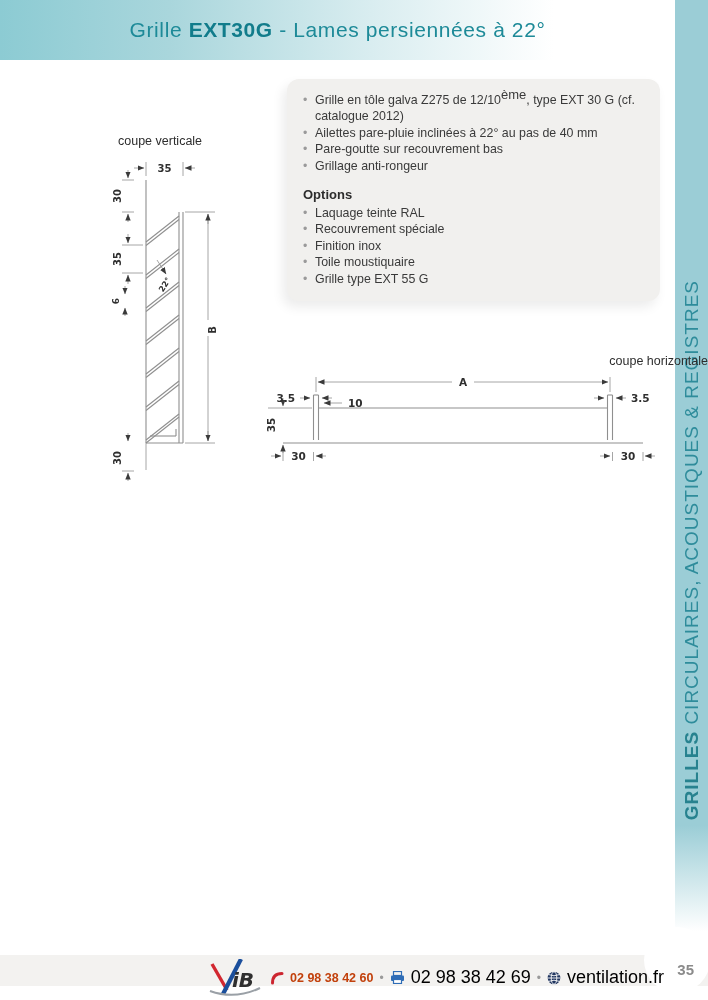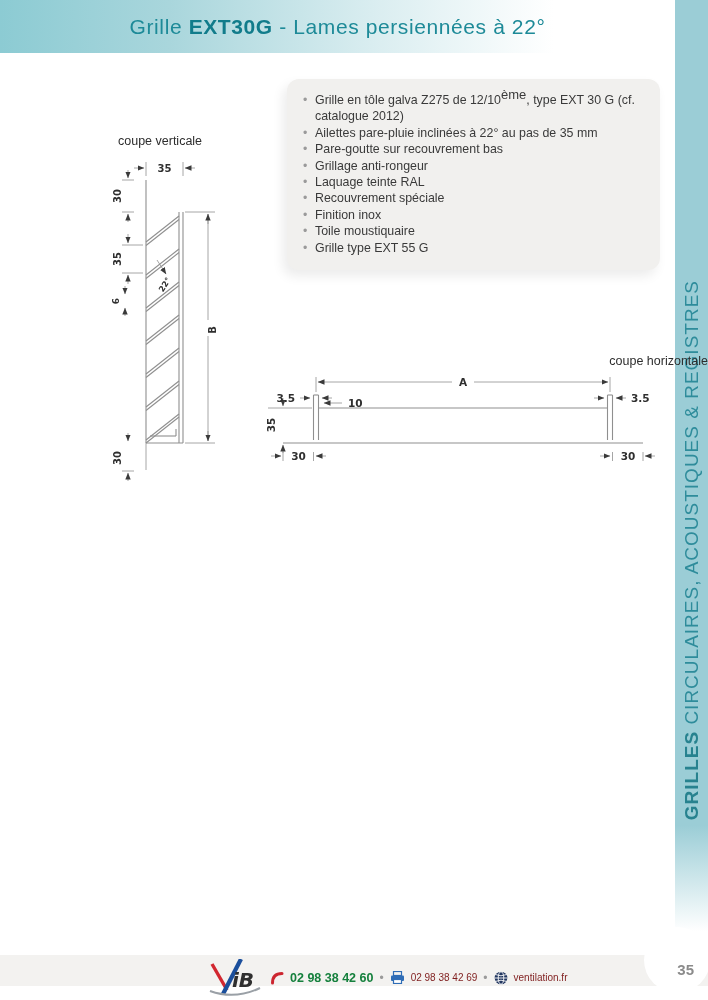--- a/index.html
+++ b/index.html
@@ -2,21 +2,21 @@
 <html><head>
 <meta charset="utf-8">
 <style>
   html,body{margin:0;padding:0;}
   body{
     width:708px;height:1000px;position:relative;background:#ffffff;
     font-family:"Liberation Sans",sans-serif;overflow:hidden;
   }
   
   .header-band{
-    position:absolute;left:0;top:0;width:675px;height:53px;
+    position:absolute;left:0;top:0;width:675px;height:60px;
     background:linear-gradient(90deg,#8ccbd3 0%,#a9d6dc 25%,#d9edf0 55%,#ffffff 82%);
     display:flex;align-items:center;justify-content:center;
   }
   .header-title{
     font-size:21px;letter-spacing:.6px;color:#1d8a98;white-space:nowrap;
   }
   .header-title b{font-weight:bold;color:#117c8b;}
   
   .sidebar{
     position:absolute;left:675px;top:0;width:33px;height:960px;
@@ -59,22 +59,22 @@
     position:absolute;left:0;top:955px;width:708px;height:31px;background:#f3f2f0;
   }
   .footer-circle{
     position:absolute;right:-2px;top:-28px;width:66px;height:66px;border-radius:50%;
     background:#ffffff;
   }
   .footer-content{
     position:absolute;left:208px;top:0;height:45px;display:flex;align-items:center;gap:8px;
   }
   .contact{display:flex;align-items:center;gap:6px;white-space:nowrap;}
-  .contact .phone-num{font-size:12.5px;font-weight:bold;color:#15803d;}
-  .contact .gray{font-size:10px;color:#7f1d1d;}
+  .contact .phone-num{font-size:12.5px;font-weight:bold;color:#c2410c;}
+  .contact .gray{font-size:18px;color:#000000;}
   .contact .dot{color:#9a9a9a;font-size:12px;}
   .page-number{
     position:absolute;right:14px;top:6px;font-size:15px;font-weight:bold;color:#8b8b8b;
   }
 </style>
 </head>
 <body>
 
 <div class="header-band">
   <div class="header-title"><span>Grille </span><b>EXT30G</b><span> - Lames persiennées à 22°</span></div>
@@ -85,32 +85,33 @@
 </div>
 
 <div class="info-box">
   <ul class="info-list">
     <li>
       <span class="blt">•</span>
       <span class="li-text"><span>Grille en tôle galva Z275 de 12/10</span><sup>ème</sup><span>, type EXT 30 G (cf. catalogue 2012)</span></span>
     </li>
     <li>
       <span class="blt">•</span>
-      <span class="li-text">Ailettes pare-pluie inclinées à 22° au pas de 35 mm</span>
+      <span class="li-text">Ailettes pare-pluie inclinées à 22° au pas de 40 mm</span>
     </li>
     <li>
       <span class="blt">•</span>
       <span class="li-text">Pare-goutte sur recouvrement bas</span>
     </li>
     <li>
       <span class="blt">•</span>
       <span class="li-text">Grillage anti-rongeur</span>
     </li>
   </ul>
 
+  <div class="info-title second">Options</div>
   <ul class="info-list">
     <li>
       <span class="blt">•</span>
       <span class="li-text">Laquage teinte RAL</span>
     </li>
     <li>
       <span class="blt">•</span>
       <span class="li-text">Recouvrement spéciale</span>
     </li>
     <li>

